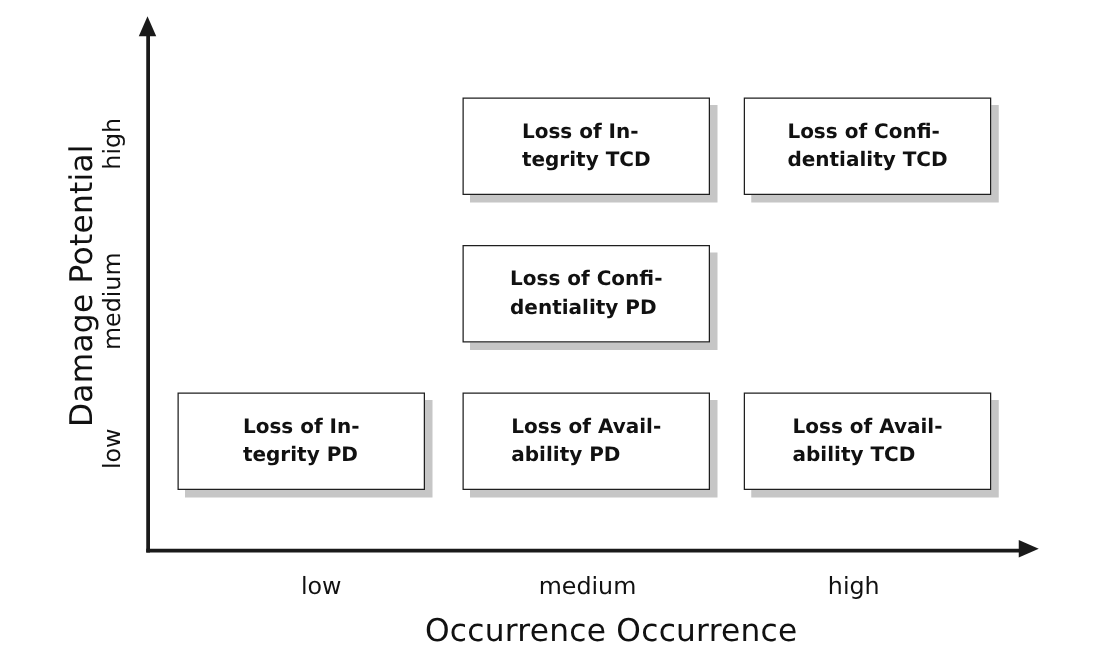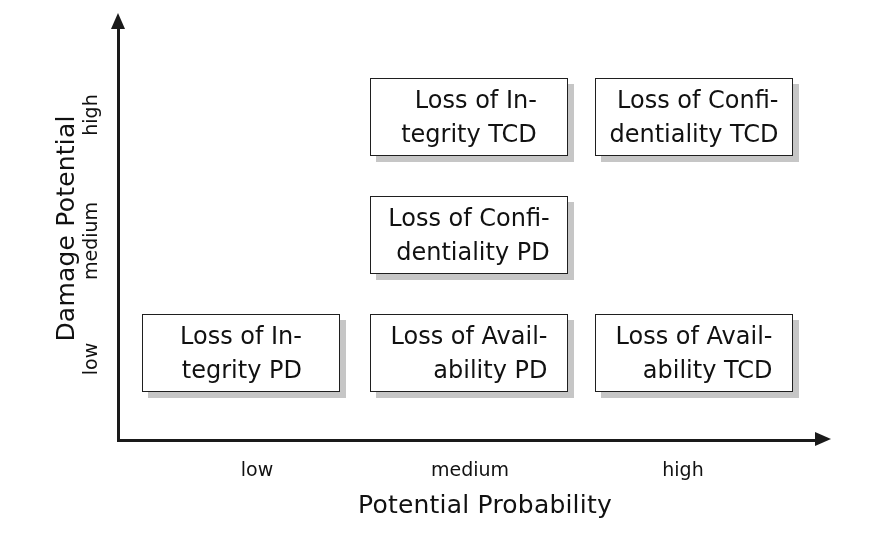--- a/index.html
+++ b/index.html
@@ -111,25 +111,26 @@
     box-sizing: border-box;
     background: #ffffff;
     border: 1.6px solid #1f1f1f;
     box-shadow: 6px 6px 0 0 #c6c6c6;
     display: flex;
     align-items: center;
     justify-content: center;
     padding: 4px 8px;
   }
   .cell-text {
-    font-size: 24px;
+    font-size: 16px;
     line-height: 1.42;
     color: #111;
-    text-align: right;
+    text-align: left;
     white-space: pre-line;
+    font-weight: bold;
   }
 
   
   .col-low    { left: 142px; width: 198px; }
   .col-medium { left: 370px; width: 198px; }
   .col-high   { left: 595px; width: 198px; }
   
   .row-high   { top: 78px;  height: 78px; }
   .row-medium { top: 196px; height: 78px; }
   .row-low    { top: 314px; height: 78px; }
@@ -138,21 +139,21 @@
 <body>
 
 <div id="stage">
 
   <div class="axis-line" id="y-axis-line"></div>
   <div class="arrow-head" id="y-arrow"></div>
   <div class="axis-line" id="x-axis-line"></div>
   <div class="arrow-head" id="x-arrow"></div>
 
   <div id="y-axis-title">Damage Potential</div>
-  <div id="x-axis-title">Potential Probability</div>
+  <div id="x-axis-title">Occurrence Occurrence</div>
 
   <div class="y-tick" id="y-tick-high">high</div>
   <div class="y-tick" id="y-tick-medium">medium</div>
   <div class="y-tick" id="y-tick-low">low</div>
 
   <div class="x-tick" id="x-tick-low">low</div>
   <div class="x-tick" id="x-tick-medium">medium</div>
   <div class="x-tick" id="x-tick-high">high</div>
 
   <div class="cell-box col-medium row-high">

